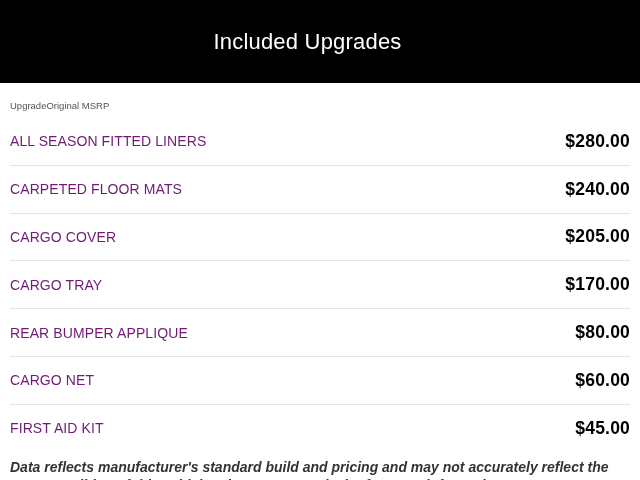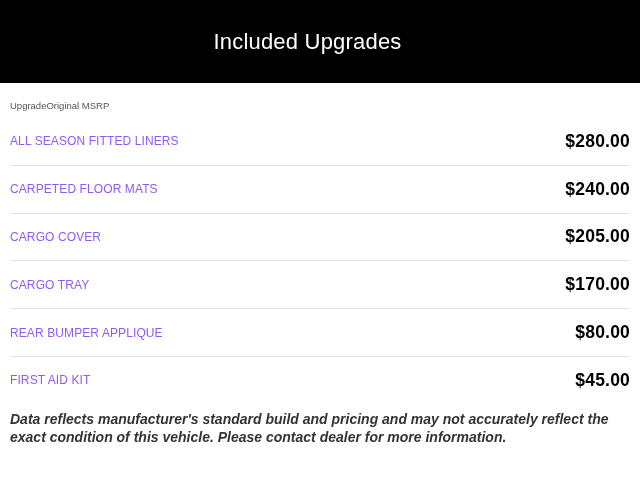--- a/index.html
+++ b/index.html
@@ -55,22 +55,22 @@
     justify-content: space-between;
     align-items: center;
     height: 46.8px;
     border-bottom: 1px solid #e3e3e3;
   }
   .row:last-of-type {
     border-bottom: none;
     gap: 44px;
   }
   .row-name {
-    font-size: 12px;
-    color: #8b5cf6;
+    font-size: 14px;
+    color: #701a75;
     font-weight: 400;
     letter-spacing: 0.1px;
   }
   .row-price {
     font-size: 17.5px;
     color: #000000;
     font-weight: bold;
     letter-spacing: 0.2px;
   }
   .disclaimer {
@@ -116,20 +116,24 @@
     <div class="row">
       <div class="row-name">CARGO TRAY</div>
       <div class="row-price">$170.00</div>
     </div>
 
     <div class="row">
       <div class="row-name">REAR BUMPER APPLIQUE</div>
       <div class="row-price">$80.00</div>
     </div>
 
+    <div class="row">
+      <div class="row-name">CARGO NET</div>
+      <div class="row-price">$60.00</div>
+    </div>
 
     <div class="row">
       <div class="row-name">FIRST AID KIT</div>
       <div class="row-price">$45.00</div>
     </div>
 
   </div>
 
   <div class="disclaimer">Data reflects manufacturer's standard build and pricing and may not accurately reflect the exact condition of this vehicle. Please contact dealer for more information.</div>
 

